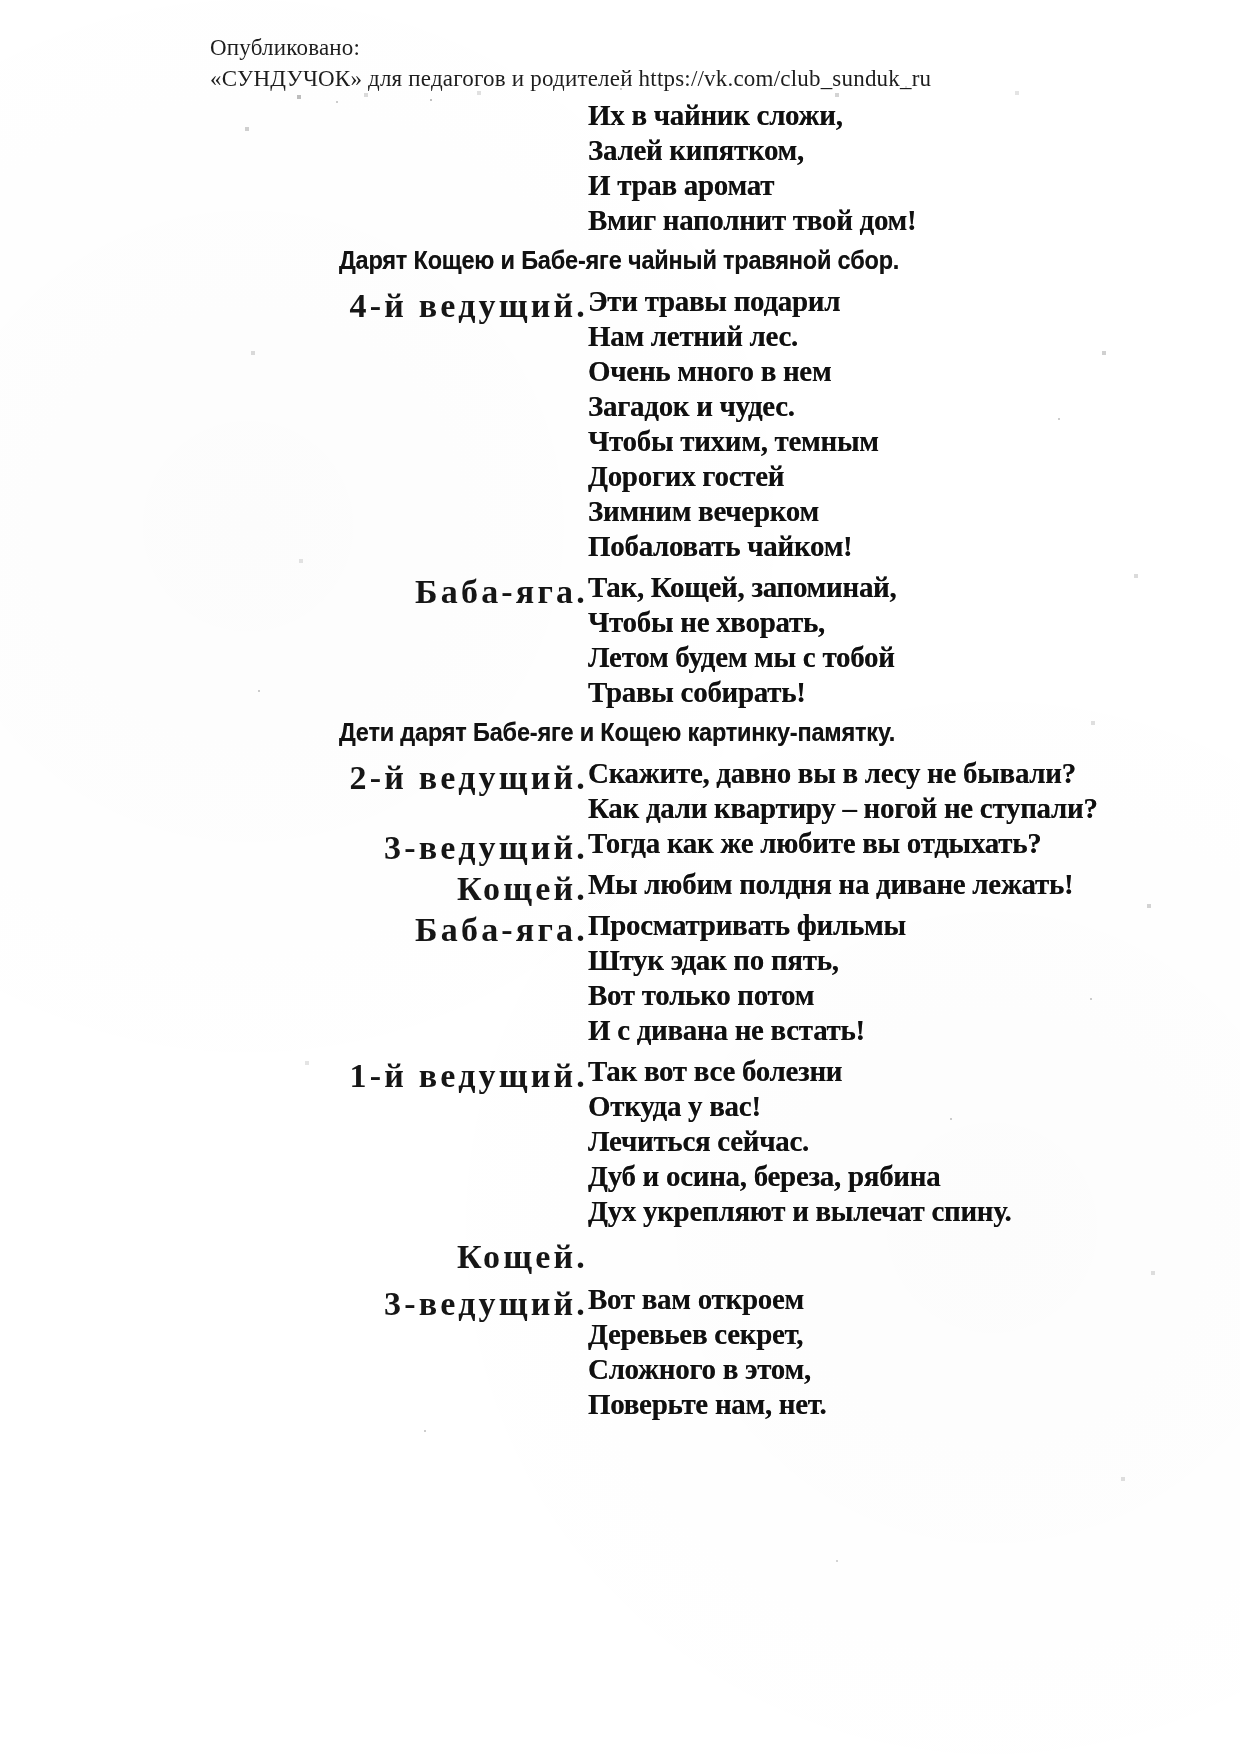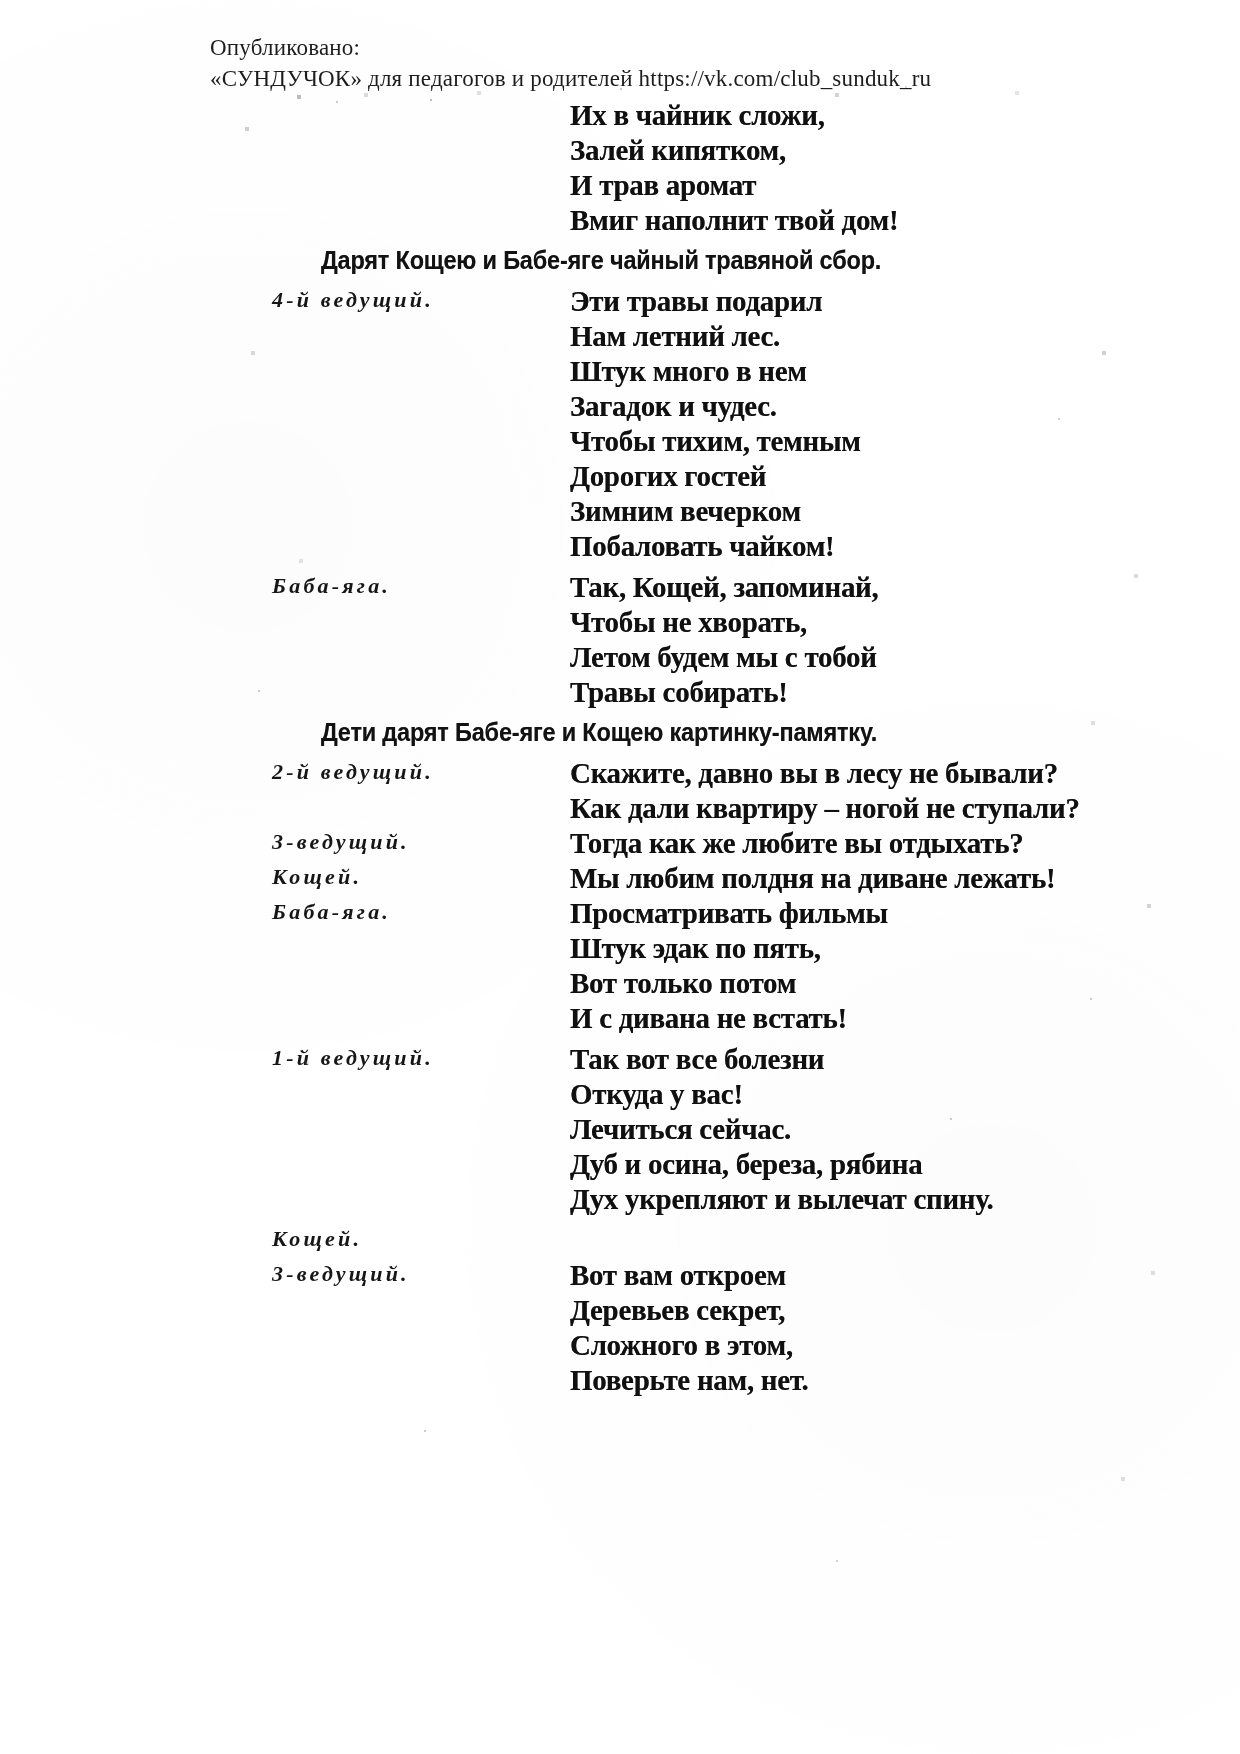--- a/index.html
+++ b/index.html
@@ -22,36 +22,36 @@
     position: absolute;
     left: 178px; top: 32px;
     font-size: 23px;
     line-height: 31px;
     letter-spacing: 0.2px;
     color: #1d1d1d;
     margin-left: 32px;
   }
   .script {
     position: absolute;
-    left: 0; top: 98px;
+    left: 18px; top: 98px;
     width: 1133px;
   }
   .block { display: flex; align-items: flex-start; }
   .block.with-gap { margin-top: 6px; }
   .speaker {
     flex: 0 0 auto;
     margin-left: 272px;
     width: 298px;
-    font-style: italic;
     font-weight: bold;
-    font-size: 22px;
+    font-size: 34px;
     letter-spacing: 3.2px;
     padding-top: 3px;
     white-space: nowrap;
     color: #161616;
+    text-align: right;
   }
   .lines { flex: 1 1 auto; }
   .line {
     font-weight: bold;
     font-size: 29px;
     line-height: 35px;
     letter-spacing: -0.3px;
     white-space: nowrap;
     color: #101010;
     text-shadow: 0 0 0.5px rgba(0,0,0,0.55);
@@ -122,21 +122,21 @@
       </div>
     </div>
 
     <div class="stage">Дарят Кощею и Бабе-яге чайный травяной сбор.</div>
 
     <div class="block with-gap">
       <div class="speaker">4-й ведущий.</div>
       <div class="lines">
         <div class="line">Эти травы подарил</div>
         <div class="line">Нам летний лес.</div>
-        <div class="line">Штук много в нем</div>
+        <div class="line">Очень много в нем</div>
         <div class="line">Загадок и чудес.</div>
         <div class="line">Чтобы тихим, темным</div>
         <div class="line">Дорогих гостей</div>
         <div class="line">Зимним вечерком</div>
         <div class="line">Побаловать чайком!</div>
       </div>
     </div>
 
     <div class="block with-gap">
       <div class="speaker">Баба-яга.</div>

